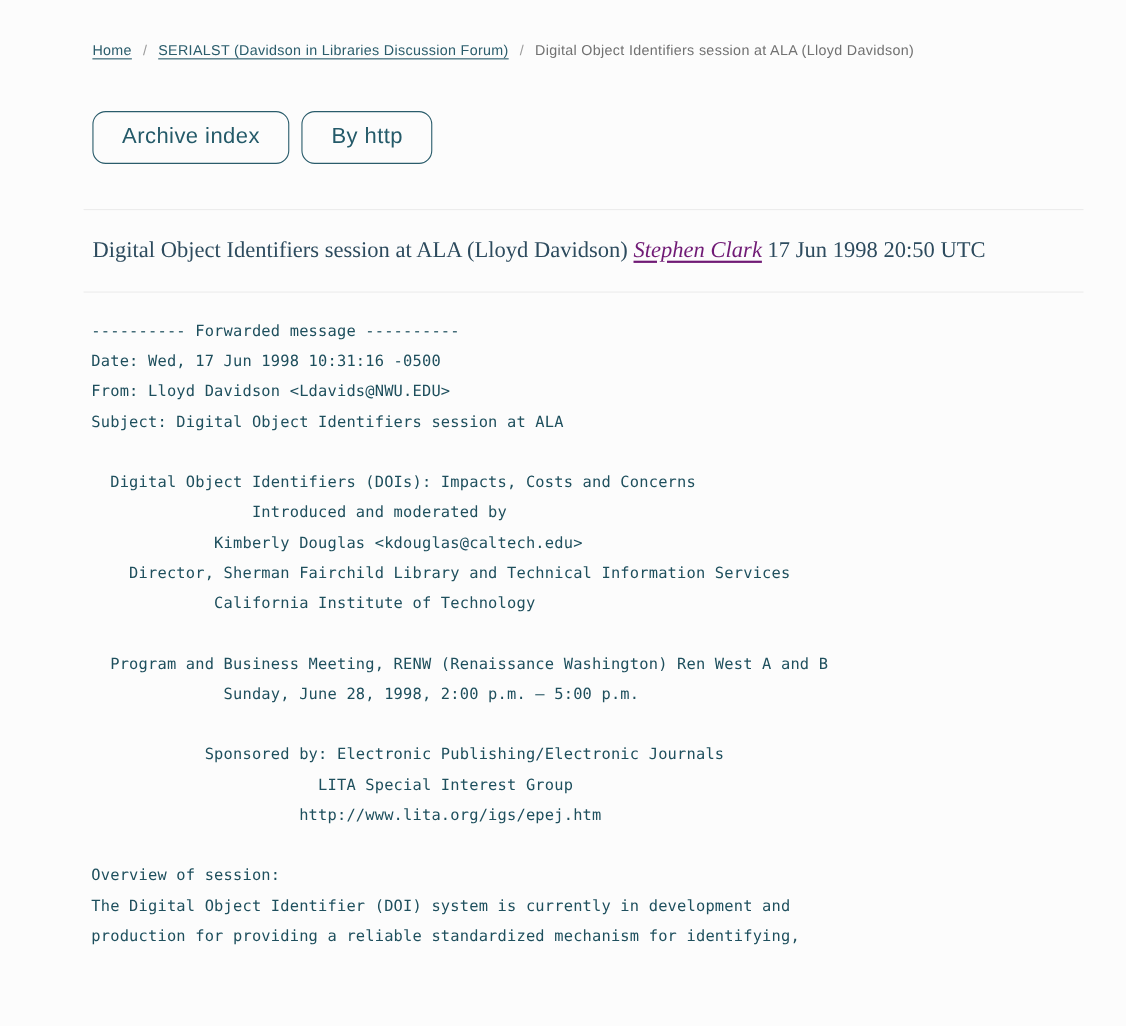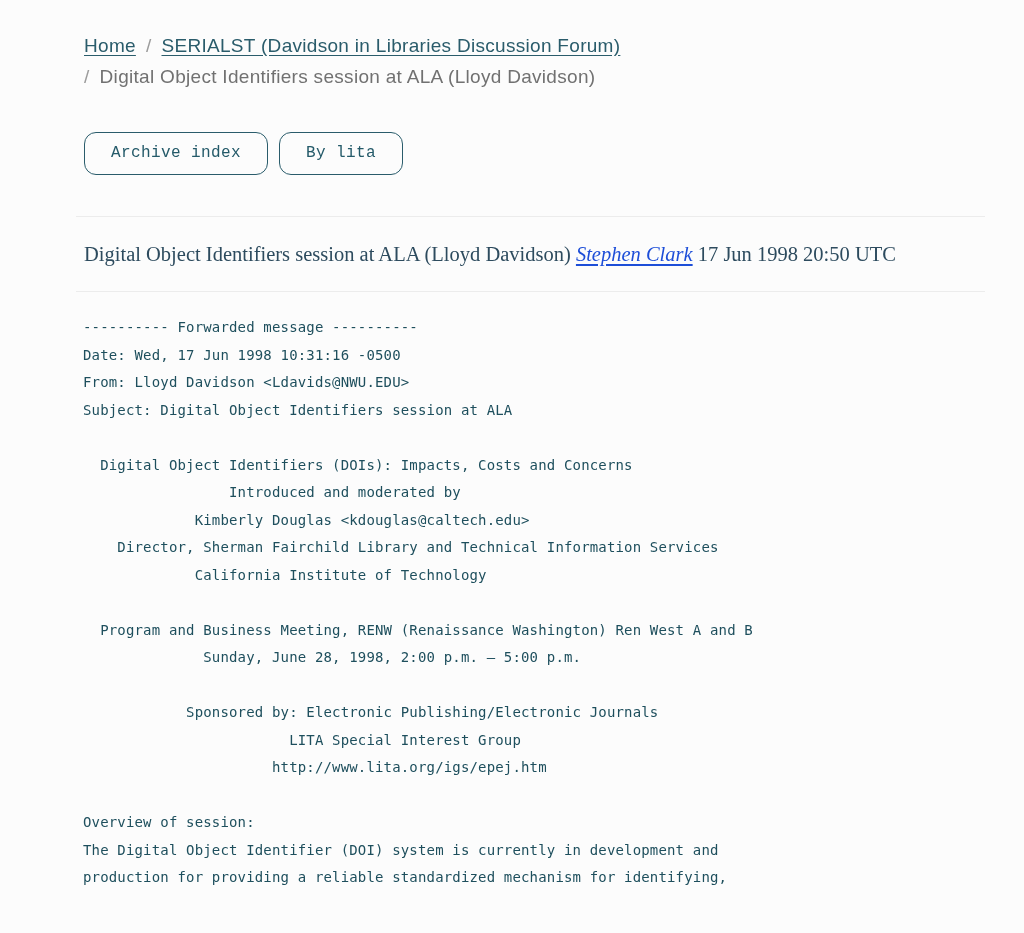--- a/index.html
+++ b/index.html
@@ -13,43 +13,43 @@
     margin-left: 76px;
     width: 909px;
   }
   
   .breadcrumb {
     padding: 30px 0 0 8px;
     display: flex;
     flex-wrap: wrap;
     column-gap: 10px;
     row-gap: 0;
-    font-size: 19px;
+    font-size: 13px;
     line-height: 31px;
     letter-spacing: 0.3px;
   }
   .crumb-group { display: flex; column-gap: 10px; }
   .breadcrumb a {
     color: #2a5c6b;
     text-decoration: underline;
     text-underline-offset: 3px;
     cursor: pointer;
   }
   .crumb-sep { color: #9b9b9b; }
   .crumb-current { color: #717171; }
   
   .toolbar {
     margin-top: 40px;
     padding-left: 8px;
     display: flex;
     column-gap: 11px;
   }
   .toolbar button {
-    font-family: Liberation Mono, monospace;
-    font-size: 16px;
+    font-family: Liberation Sans, sans-serif;
+    font-size: 20px;
     letter-spacing: 0.4px;
     color: #245a69;
     background: transparent;
     border: 1.5px solid #2a5c6b;
     border-radius: 12px;
     padding: 11px 26px 12px 26px;
     cursor: pointer;
   }
   
   hr {
@@ -62,21 +62,21 @@
   .msg-title {
     margin: 22px 0 21px 0;
     padding-left: 8px;
     max-width: 884px;
     font-family: "Liberation Serif", serif;
     font-size: 20.5px;
     line-height: 31px;
     color: #2d4b5e;
   }
   .msg-title a.author {
-    color: #1d4ed8;
+    color: #701a75;
     font-style: italic;
     text-underline-offset: 3px;
     cursor: pointer;
   }
   
   .msg-body {
     margin-top: 22px;
     padding-left: 7px;
     font-family: "DejaVu Sans Mono", monospace;
     font-size: 14px;
@@ -98,21 +98,21 @@
       <a href="#">SERIALST (Davidson in Libraries Discussion Forum)</a>
     </div>
     <div class="crumb-group">
       <span class="crumb-sep">/</span>
       <span class="crumb-current">Digital Object Identifiers session at ALA (Lloyd Davidson)</span>
     </div>
   </nav>
 
   <div class="toolbar">
     <button>Archive index</button>
-    <button>By lita</button>
+    <button>By http</button>
   </div>
 
   <hr class="hr1">
 
   <div class="msg-title">
     <span>Digital Object Identifiers session at ALA (Lloyd Davidson)</span>
     <a class="author" href="#">Stephen Clark</a>
     <span>17 Jun 1998 20:50 UTC</span>
   </div>
 

